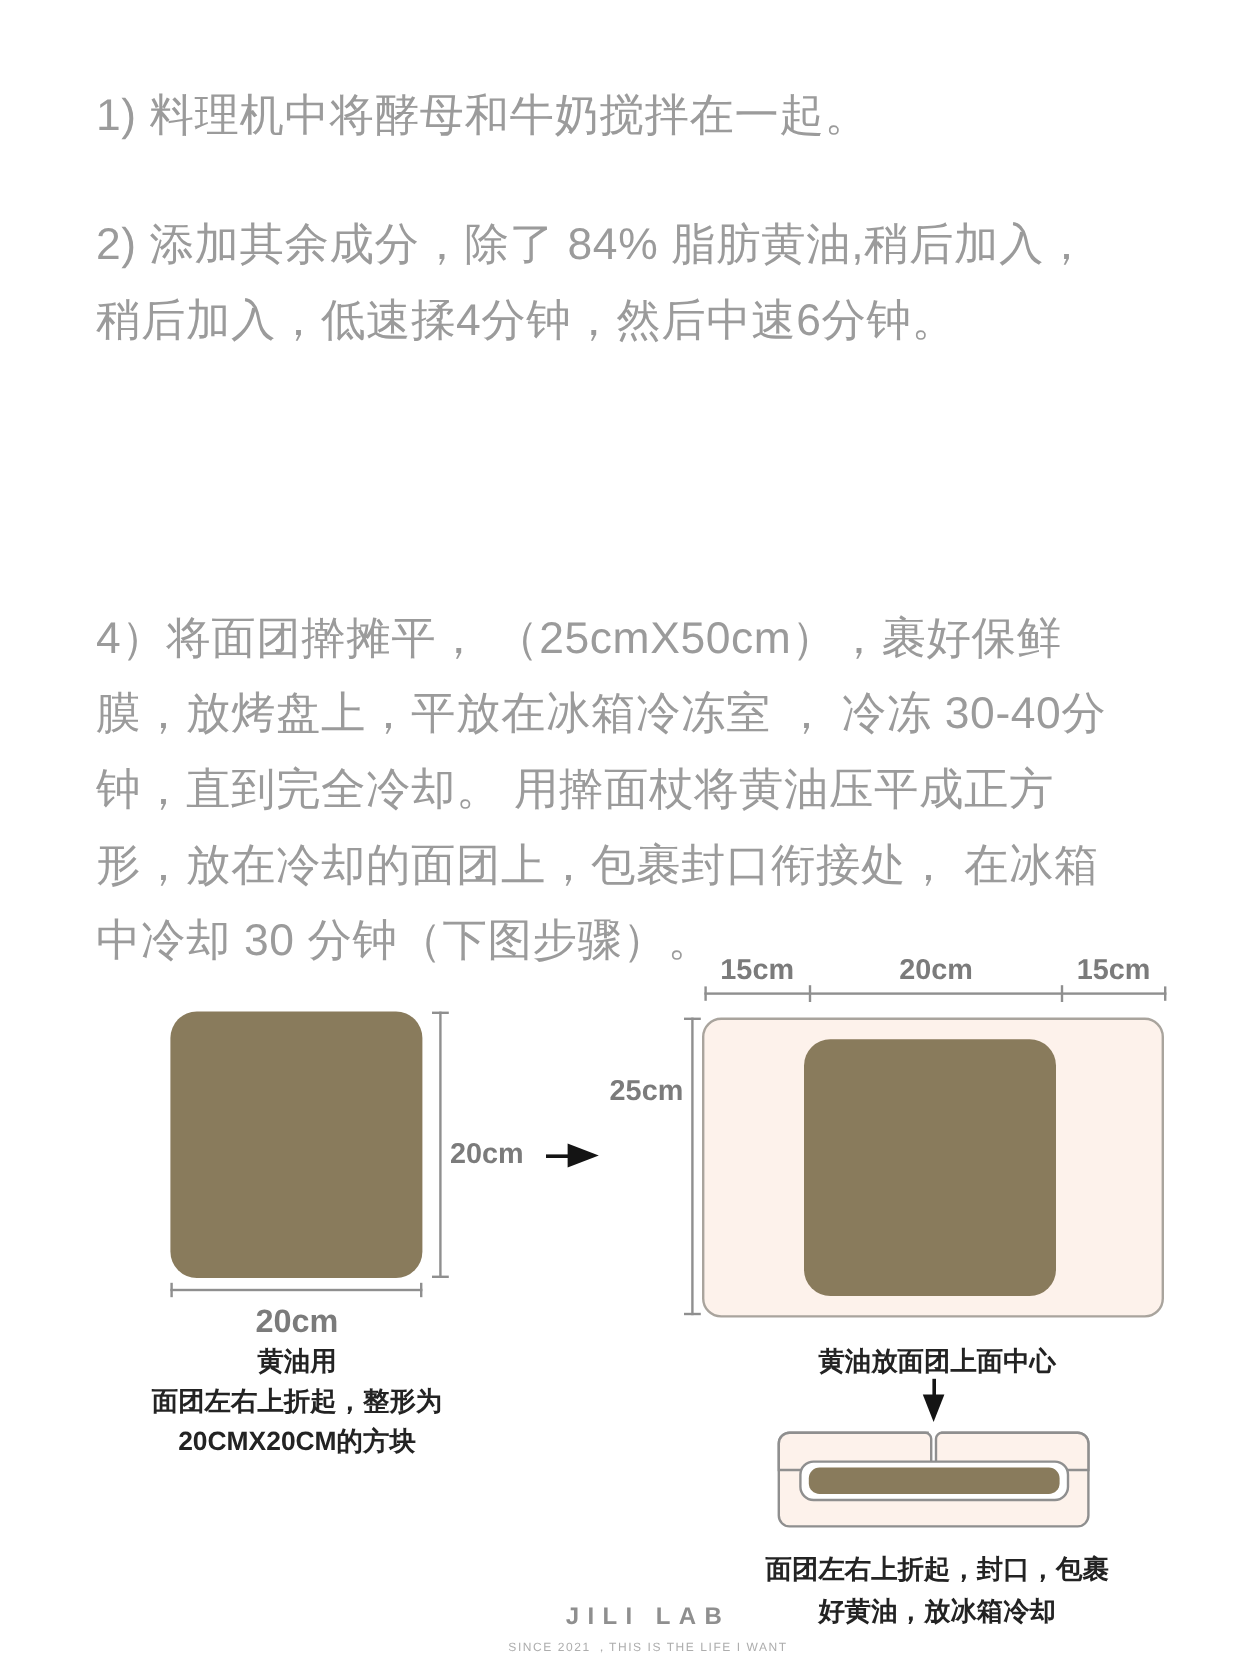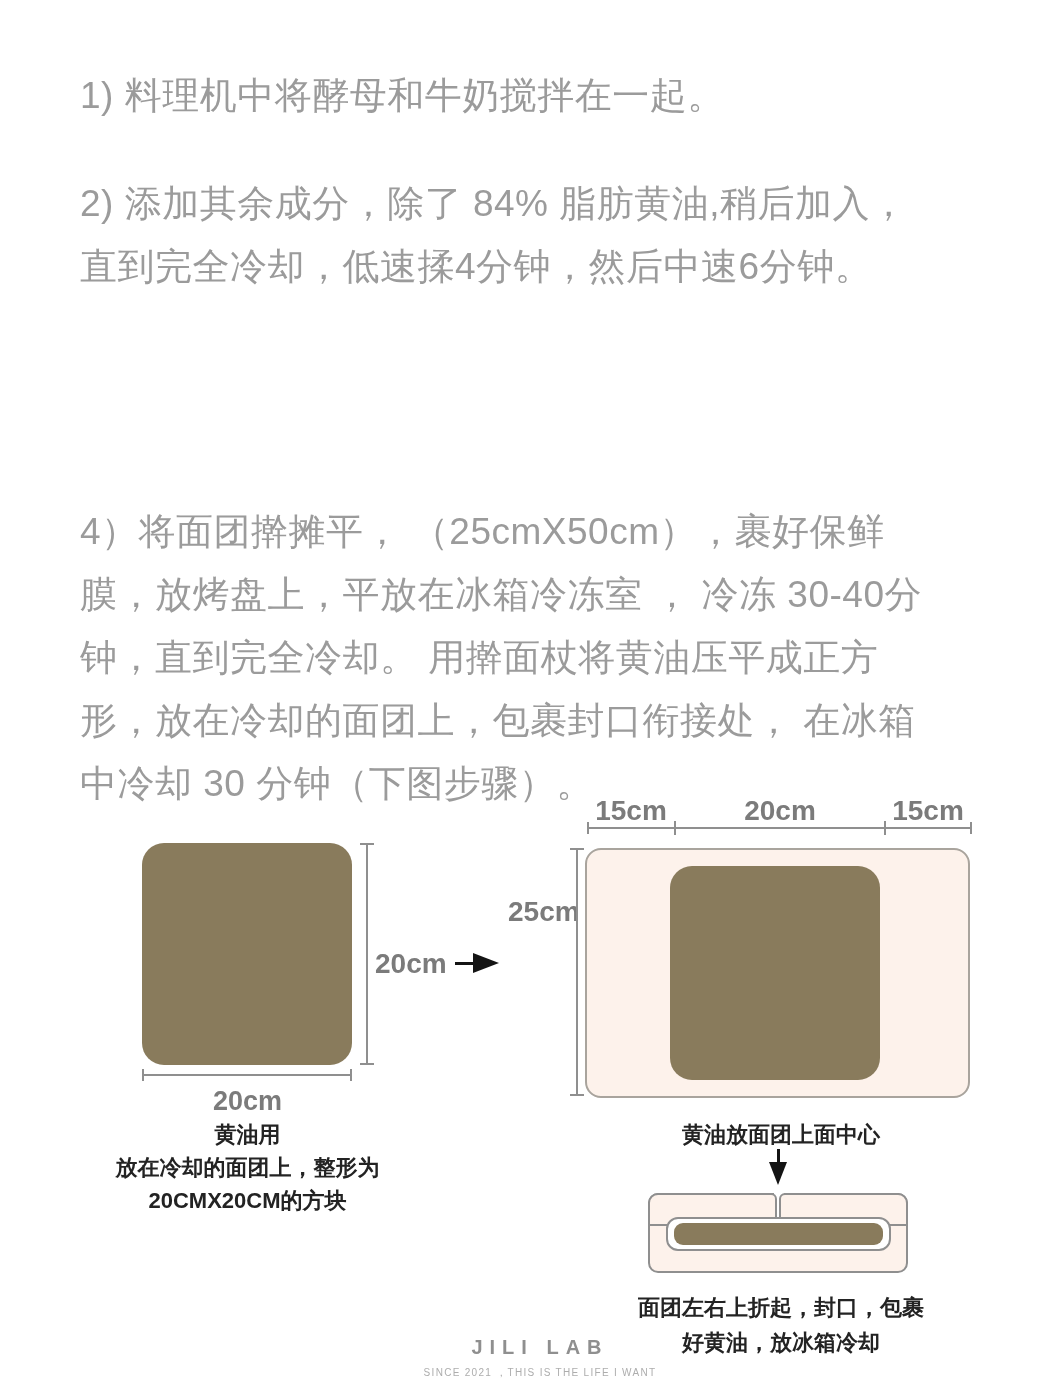--- a/index.html
+++ b/index.html
@@ -5,21 +5,21 @@
   html,body{margin:0;padding:0;}
   body{
     width:1050px;height:1400px;background:#ffffff;position:relative;
     font-family:"Liberation Sans","DejaVu Sans",sans-serif;overflow:hidden;
   }
   .abs{position:absolute;}
   
   .step{left:80px;width:900px;color:#9b9b9b;font-size:37px;line-height:63px;letter-spacing:0.5px;}
   .step div{white-space:nowrap;}
   
-  .dimlabel{color:#7b7b7b;font-size:28px;font-weight:bold;}
+  .dimlabel{color:#7b7b7b;font-size:24px;font-weight:bold;}
   .vline{width:2px;background:#8f8f8f;}
   .vline::before,.vline::after{content:"";position:absolute;left:-6px;width:14px;height:2px;background:#8f8f8f;}
   .vline::before{top:0;}
   .vline::after{bottom:0;}
   .hline{height:2px;background:#8f8f8f;}
   .hline::before,.hline::after{content:"";position:absolute;top:-5px;width:2px;height:12px;background:#8f8f8f;}
   .hline::before{left:0;}
   .hline::after{right:0;}
   .tick{width:2px;height:14px;background:#8f8f8f;}
   
@@ -40,21 +40,21 @@
   .tagline{color:#adadad;font-size:10px;letter-spacing:1.3px;text-align:center;margin-top:7px;}
 </style>
 </head>
 <body>
 
 <div class="abs step" style="top:64px;">
   <div>1) 料理机中将酵母和牛奶搅拌在一起。</div>
 </div>
 <div class="abs step" style="top:172px;">
   <div>2) 添加其余成分，除了 84% 脂肪黄油,稍后加入，</div>
-  <div>直到完全冷却，低速揉4分钟，然后中速6分钟。</div>
+  <div>稍后加入，低速揉4分钟，然后中速6分钟。</div>
 </div>
 <div class="abs step" style="top:337px;">
 </div>
 <div class="abs step" style="top:500px;">
   <div>4）将面团擀摊平， （25cmX50cm），裹好保鲜</div>
   <div>膜，放烤盘上，平放在冰箱冷冻室 ， 冷冻 30-40分</div>
   <div>钟，直到完全冷却。 用擀面杖将黄油压平成正方</div>
   <div>形，放在冷却的面团上，包裹封口衔接处， 在冰箱</div>
   <div>中冷却 30 分钟（下图步骤）。</div>
 </div>
@@ -75,21 +75,21 @@
 <div class="abs dimlabel" style="left:591px;top:795px;width:80px;text-align:center;">15cm</div>
 <div class="abs dimlabel" style="left:740px;top:795px;width:80px;text-align:center;">20cm</div>
 <div class="abs dimlabel" style="left:888px;top:795px;width:80px;text-align:center;">15cm</div>
 
 <div class="abs cream bordered" style="left:585px;top:848px;width:385px;height:250px;border-radius:16px;"></div>
 <div class="abs butter" style="left:670px;top:866px;width:210px;height:214px;border-radius:22px;"></div>
 
 <div class="abs" style="left:55px;top:1085px;width:385px;">
   <div class="caption-dim">20cm</div>
   <div class="caption-dark">黄油用</div>
-  <div class="caption-dark">放在冷却的面团上，整形为</div>
+  <div class="caption-dark">面团左右上折起，整形为</div>
   <div class="caption-dark">20CMX20CM的方块</div>
 </div>
 
 <div class="abs caption-dark" style="left:600px;top:1118px;width:362px;">黄油放面团上面中心</div>
 
 <div class="abs arrow-stem-v" style="left:777px;top:1149px;height:14px;"></div>
 <div class="abs arrow-head-d" style="left:769px;top:1162px;"></div>
 
 <div class="abs cream fold-border" style="left:648px;top:1193px;width:260px;height:80px;border-radius:10px;"></div>
 <div class="abs" style="left:774px;top:1189px;width:10px;height:30px;background:#ffffff;"></div>

